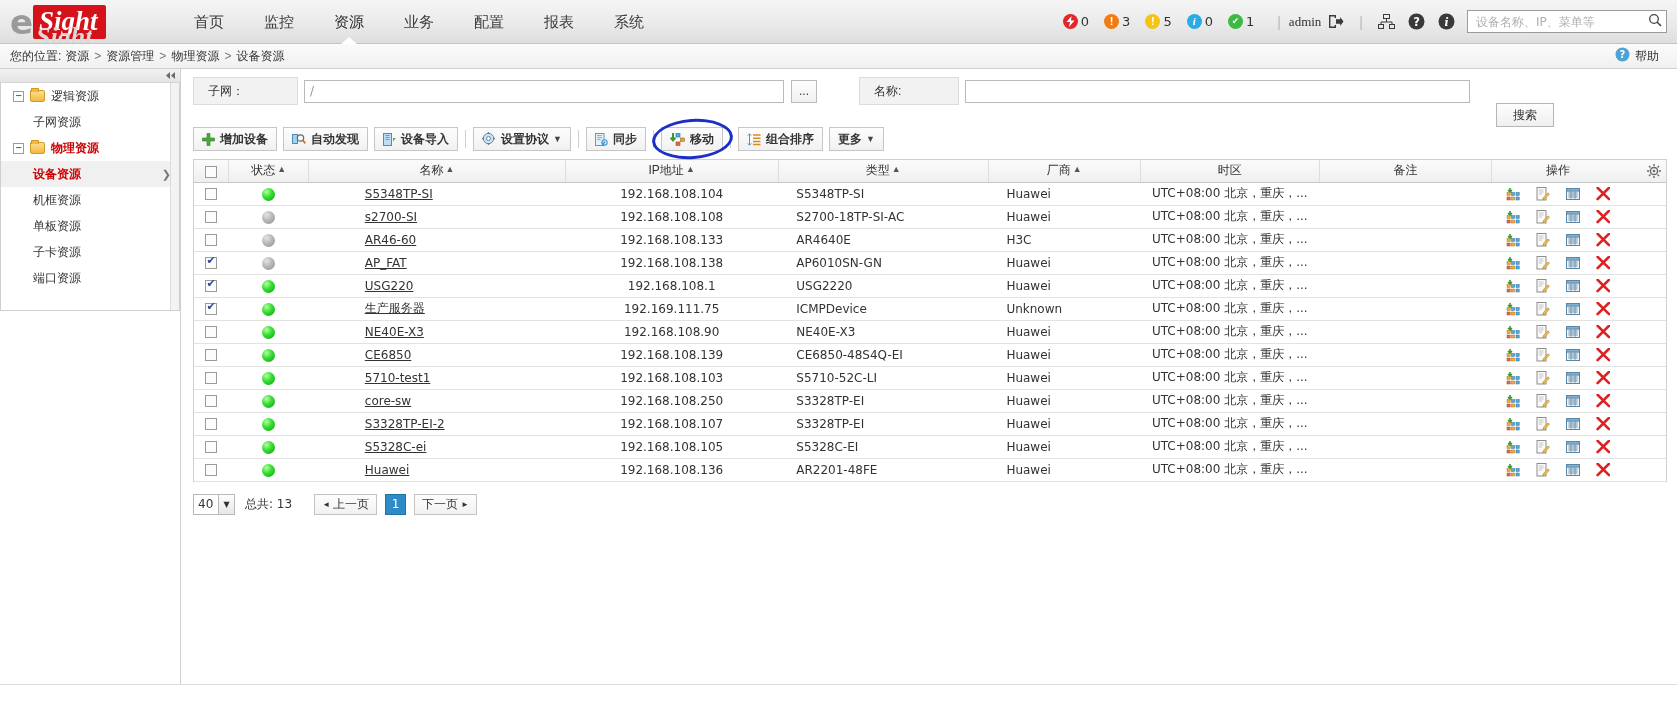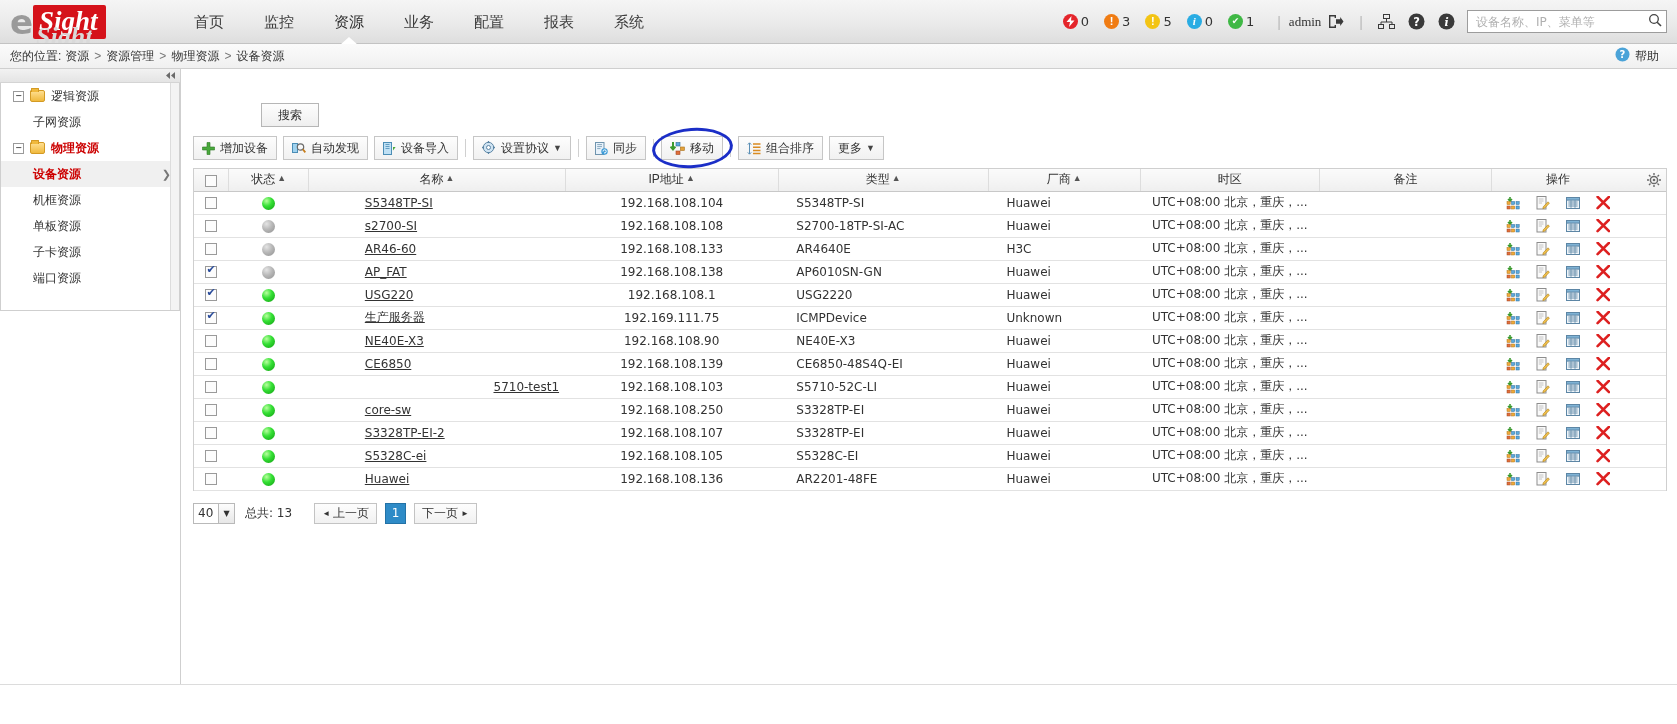--- a/index.html
+++ b/index.html
@@ -282,22 +282,23 @@
     background: linear-gradient(to bottom,#fdfdfd,#efefef);
     font-size: 12px; color: #333;
     cursor: pointer;
     margin-left: 26px;
     margin-top: 26px;
   }
 
   
   .toolbar {
     display: flex; align-items: center;
-    margin-top: 9px;
+    margin-top: 0;
     gap: 0;
+    font-weight: bold;
   }
   .tbtn {
     height: 24px;
     border: 1px solid #c6c6c6;
     background: linear-gradient(to bottom,#fdfdfd,#f1f1f1);
     display: inline-flex; align-items: center;
     padding: 0 8px;
     font-size: 12px; color: #333;
     cursor: pointer;
     margin-right: 6px;
@@ -591,23 +592,32 @@
       </div>
     </div>
     <div class="sidebar-rest"></div>
   </div>
 
   <div class="main">
     <div class="main-inner">
 
       <div class="filter">
         <div class="fgrid">
+          <div class="frow">
+            <span class="flabel" style="width:105px;">子网：</span>
+            <input class="finput ro" style="width: 480px;" readonly="" value="/">
+            <span class="btn-dots">...</span>
+          </div>
         </div>
 
         <div class="fgrid" style="margin-left:42px;">
+          <div class="frow">
+            <span class="flabel" style="width:100px;">名称:</span>
+            <input class="finput" style="width: 505px;" value="">
+          </div>
         </div>
 
         <button class="btn-search">搜索</button>
       </div>
 
       <div class="toolbar">
         <div class="tbtn">
           <span class="ti">
             <svg width="13" height="13" viewBox="0 0 13 13">
                 <path d="M5 0.5 H8 V5 H12.5 V8 H8 V12.5 H5 V8 H0.5 V5 H5 Z" fill="#49a93c" stroke="#2f7a25" stroke-width="0.6"></path>
@@ -1107,21 +1117,21 @@
                       <svg width="14" height="14" viewBox="0 0 14 14">
                         <path d="M1.6 0.8 L13 12.2 M13 0.8 L1.6 12.2" stroke="#dd2020" stroke-width="2.6" stroke-linecap="round"></path>
                       </svg>
                     </span>
                   </div>
                 </td>
               </tr>
               <tr>
                 <td class="c-center"><span class="cbx"></span></td>
                 <td class="c-center"><span class="led up"></span></td>
-                <td class="c-left" style="padding-left:56px;text-align:right;"><span class="dev-link">5710-test1</span></td>
+                <td class="c-left" style="padding-left:56px;"><span class="dev-link">5710-test1</span></td>
                 <td class="c-center"><span>192.168.108.103</span></td>
                 <td class="c-left" style="padding-left:18px;"><span>S5710-52C-LI</span></td>
                 <td class="c-left" style="padding-left:18px;"><span>Huawei</span></td>
                 <td class="c-center"><span>UTC+08:00 北京，重庆，...</span></td>
                 <td class="c-center"><span></span></td>
                 <td>
                   <div class="acts">
                     <span class="act">
                       <svg width="14" height="14" viewBox="0 0 14 14">
                         <path d="M4 1 V4 M2 3 L4 5 L6 3" stroke="#3b9a2f" stroke-width="1.6" fill="none"></path>

